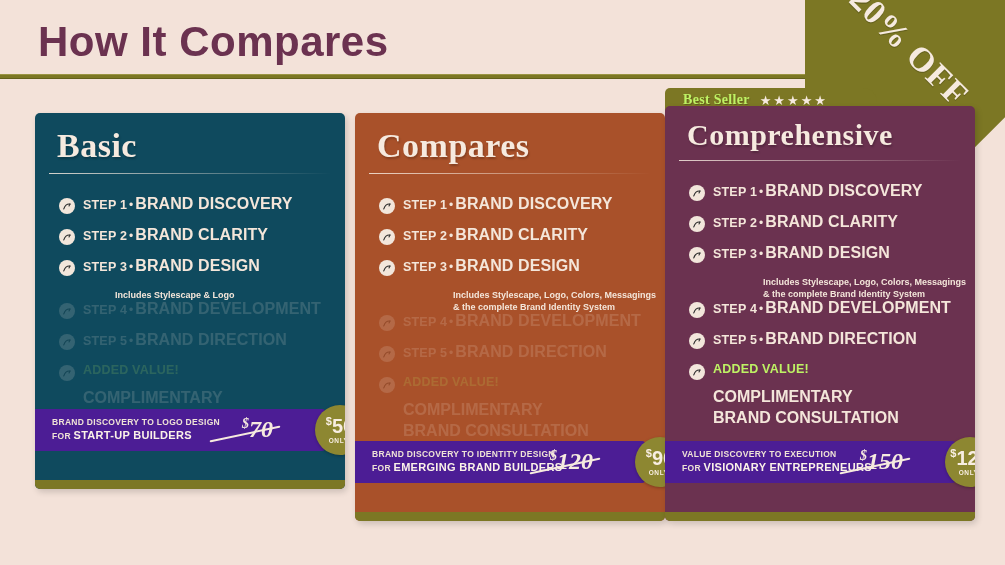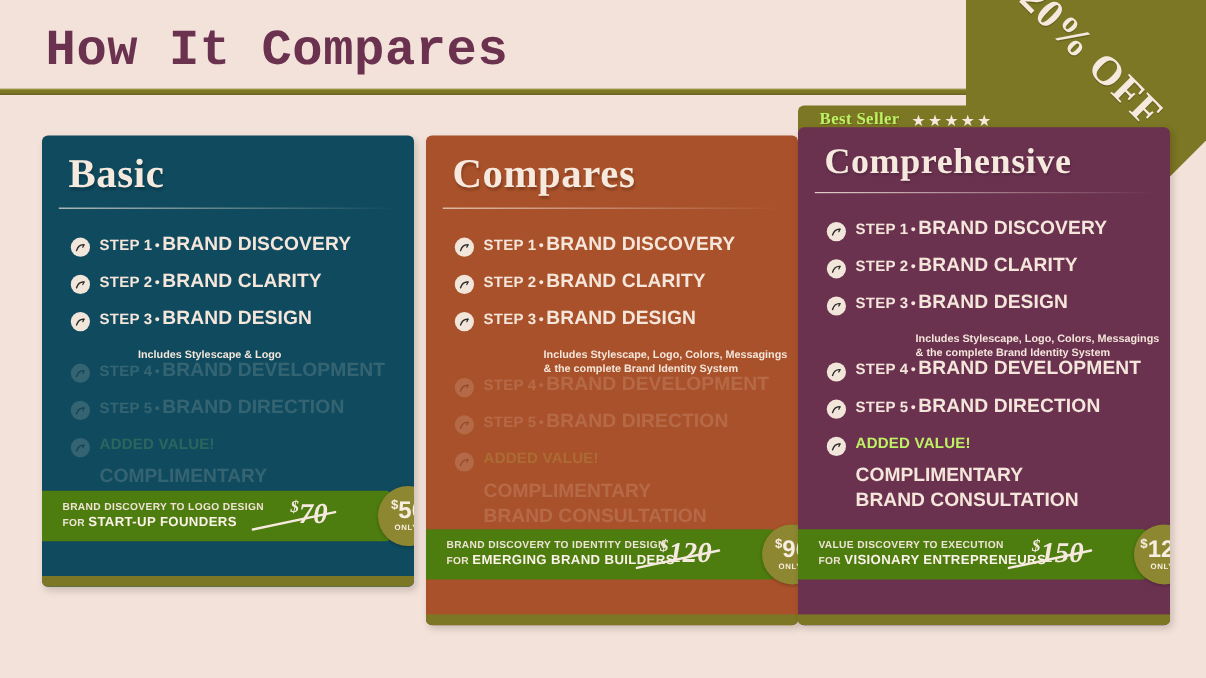--- a/index.html
+++ b/index.html
@@ -7,21 +7,21 @@
   body {
     background:#F3E2D9;
     font-family:"Liberation Sans", sans-serif;
     position:relative;
     overflow:hidden;
   }
 
   
   .page-title {
     position:absolute; left:38px; top:18px;
-    font-family:Liberation Mono, monospace;
+    font-family:Liberation Sans, sans-serif;
     font-weight:bold;
     font-size:42px;
     letter-spacing:.5px;
     color:#6B3250;
   }
   .title-rule {
     position:absolute; left:0; top:74px; width:1005px; height:5px;
     background:#7C7724;
     border-top:1px solid #9a9442;
     border-bottom:1px solid #63601c;
@@ -159,21 +159,21 @@
   
   .faded .step-label,
   .faded .added-title,
   .faded .added-lines { opacity:.16; }
   .faded .step-icon { opacity:.16; }
 
   
   .price-bar {
     position:absolute; left:0;
     width:290px; height:42px;
-    background:#4d7c0f;
+    background:#4c1d95;
     display:flex; align-items:center;
     padding-left:17px;
     border-radius:0 3px 3px 0;
   }
   .basic .price-bar        { bottom:38px; }
   .essential .price-bar    { bottom:38px; }
   .comprehensive .price-bar{ bottom:38px; }
 
   .price-copy { line-height:1.35; }
   .price-line1 {
@@ -299,21 +299,21 @@
               <path d="M11.6 4.4 L10.2 7.4" stroke="#2c2c2c" stroke-width="1.5" fill="none" stroke-linecap="round"></path>
             </svg>
           </span>
           <span class="added-title">ADDED VALUE!</span>
         </div>
         <div class="added-lines faded-lines" style="opacity:.16">COMPLIMENTARY<br>BRAND CONSULTATION</div>
       </div>
       <div class="price-bar">
         <div class="price-copy">
           <div class="price-line1">BRAND DISCOVERY TO LOGO DESIGN</div>
-          <div class="price-line2">FOR <b>START-UP FOUNDERS</b></div>
+          <div class="price-line2">FOR <b>START-UP BUILDERS</b></div>
         </div>
         <div class="price-old"><span class="cur">$</span>70</div>
         <div class="price-strike"></div>
       </div>
       <div class="price-badge">
         <div class="badge-amount"><span class="cur">$</span>56</div>
         <div class="badge-only">ONLY!</div>
       </div>
       <div class="card-bottom-strip"></div>
     </div>

